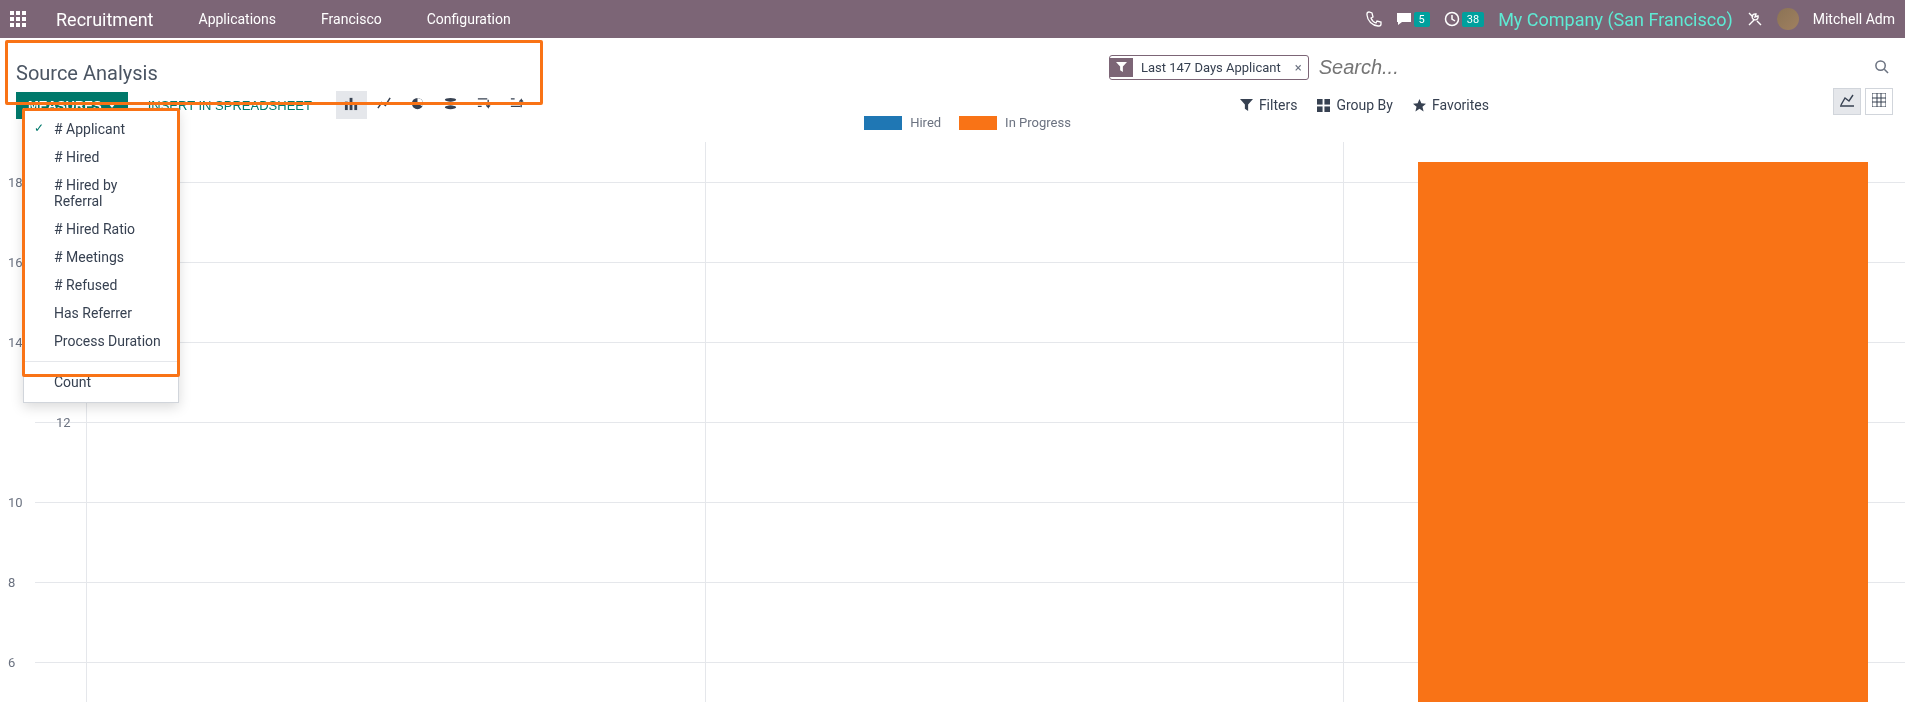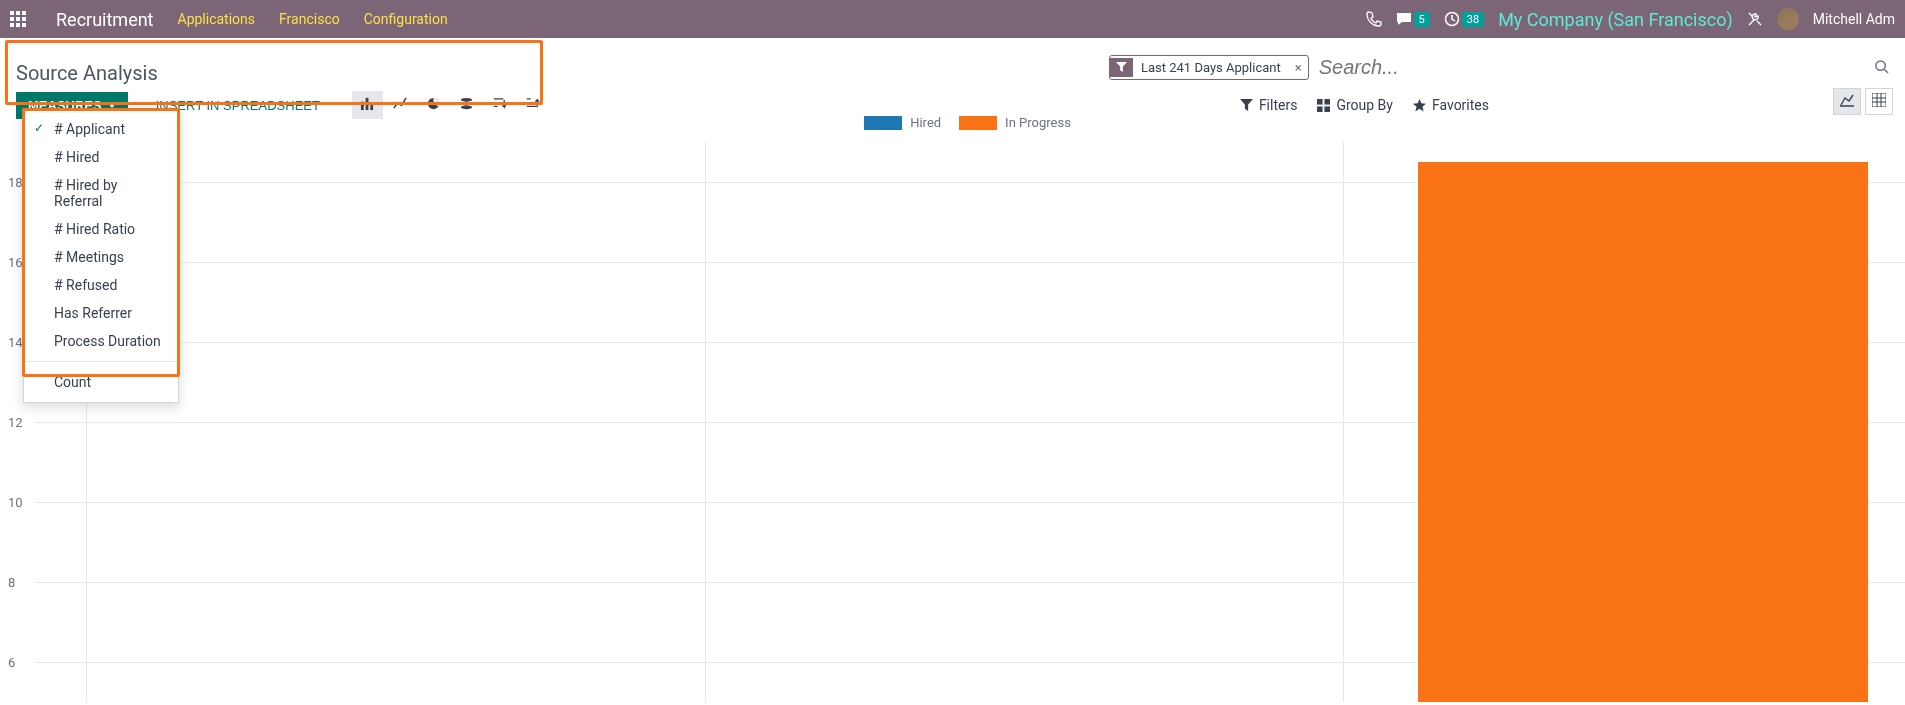--- a/index.html
+++ b/index.html
@@ -36,23 +36,24 @@
     }
     .apps-icon svg {
       width: 16px;
       height: 16px;
     }
     .app-title {
       font-size: 18px;
       font-weight: 400;
     }
     .nav-link {
-      color: #fde047;
+      color: #ffffff;
       font-size: 14px;
       cursor: pointer;
+      margin-left: 21px;
     }
     .nav-right {
       margin-left: auto;
       display: flex;
       align-items: center;
       gap: 14px;
     }
     .nav-icon {
       display: inline-flex;
       align-items: center;
@@ -164,21 +165,21 @@
     }
     .search-icon-right {
       color: #6b7280;
       cursor: pointer;
     }
 
     .toolbar-row {
       display: flex;
       align-items: center;
       padding: 6px 16px;
-      gap: 10px;
+      gap: 2px;
     }
     .measures-btn {
       background: #00796b;
       color: #fff;
       padding: 6px 12px;
       font-size: 13px;
       font-weight: 600;
       cursor: pointer;
       border: none;
       display: inline-flex;
@@ -405,21 +406,21 @@
 
 <div class="header-bar">
   <div class="page-title">Source Analysis</div>
   <div class="search-area">
     <span class="filter-chip">
       <span class="chip-icon">
         <svg viewBox="0 0 12 12" width="11" height="11">
             <path d="M0 0 h12 l-4.5 5 v6 l-3 -2 v-4 z" fill="#fff"></path>
           </svg>
       </span>
-      <span class="chip-text">Last 241 Days Applicant</span>
+      <span class="chip-text">Last 147 Days Applicant</span>
       <span class="chip-close">×</span>
     </span>
     <input class="search-input" placeholder="Search..." style="">
     <span class="search-icon-right">
       <svg viewBox="0 0 16 16" width="15" height="15">
           <circle cx="7" cy="7" r="5" fill="none" stroke="#6b7280" stroke-width="1.6"></circle>
           <path d="M11 11 l4 4" stroke="#6b7280" stroke-width="1.6"></path>
         </svg>
     </span>
   </div>
@@ -535,21 +536,21 @@
     </span>
   </div>
   <div class="plot" id="plot">
       <div class="gridline-h" style="top: 92.8571%;"></div>
       <div class="y-tick" style="top: 92.8571%;">6</div>
       <div class="gridline-h" style="top: 78.5714%;"></div>
       <div class="y-tick" style="top: 78.5714%;">8</div>
       <div class="gridline-h" style="top: 64.2857%;"></div>
       <div class="y-tick" style="top: 64.2857%;">10</div>
       <div class="gridline-h" style="top: 50%;"></div>
-      <div class="y-tick" style="top: 50%;">12</div>
+      <div class="y-tick" style="top: 50%; margin-left: 48px;">12</div>
       <div class="gridline-h" style="top: 35.7143%;"></div>
       <div class="y-tick" style="top: 35.7143%;">14</div>
       <div class="gridline-h" style="top: 21.4286%;"></div>
       <div class="y-tick" style="top: 21.4286%;">16</div>
       <div class="gridline-h" style="top: 7.14286%;"></div>
       <div class="y-tick" style="top: 7.14286%;">18</div>
       <div class="gridline-v" style="left: 3%;"></div>
       <div class="gridline-v" style="left: 36%;"></div>
       <div class="gridline-v" style="left: 70%;"></div>
       <div class="bar" style="left: 74%; width: 24%; bottom: 0px; height: 96.4286%; background: rgb(249, 115, 22);"></div>

